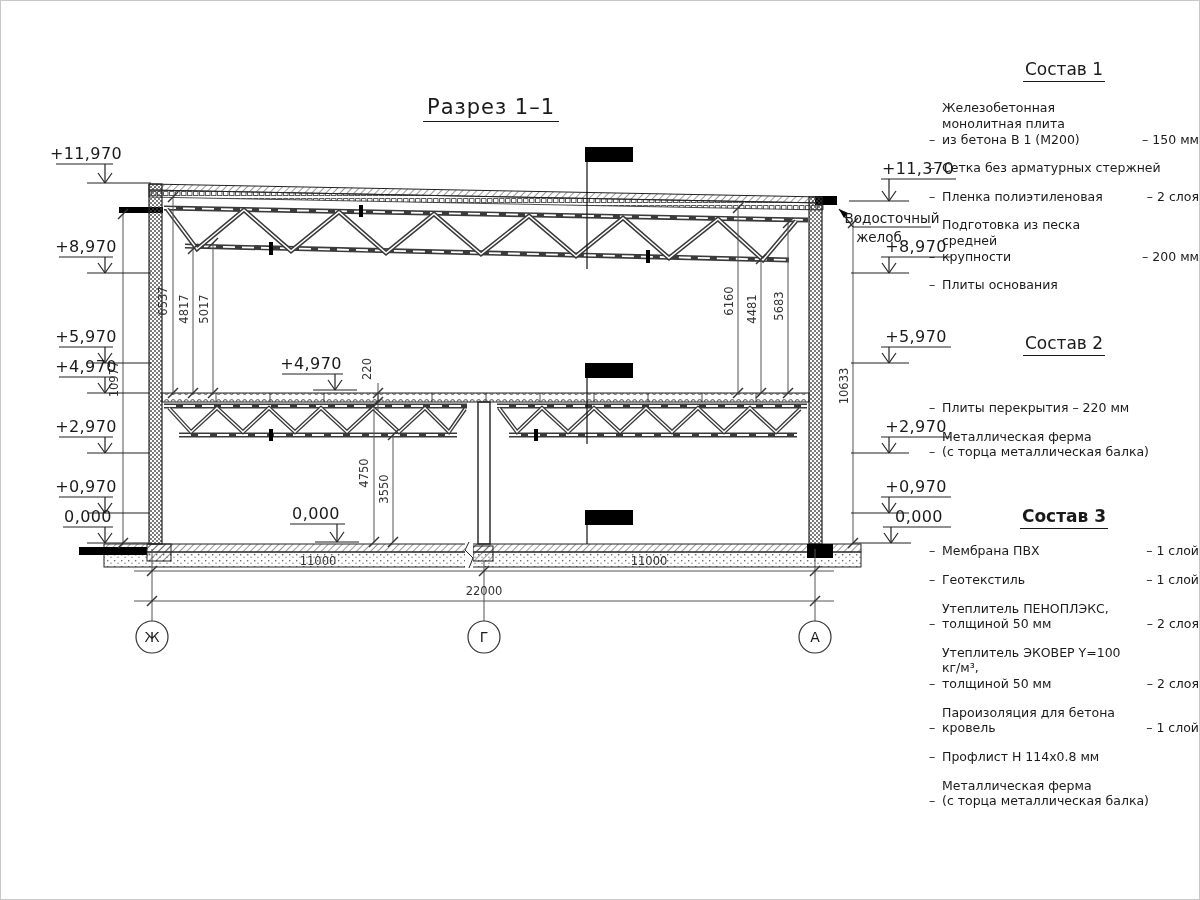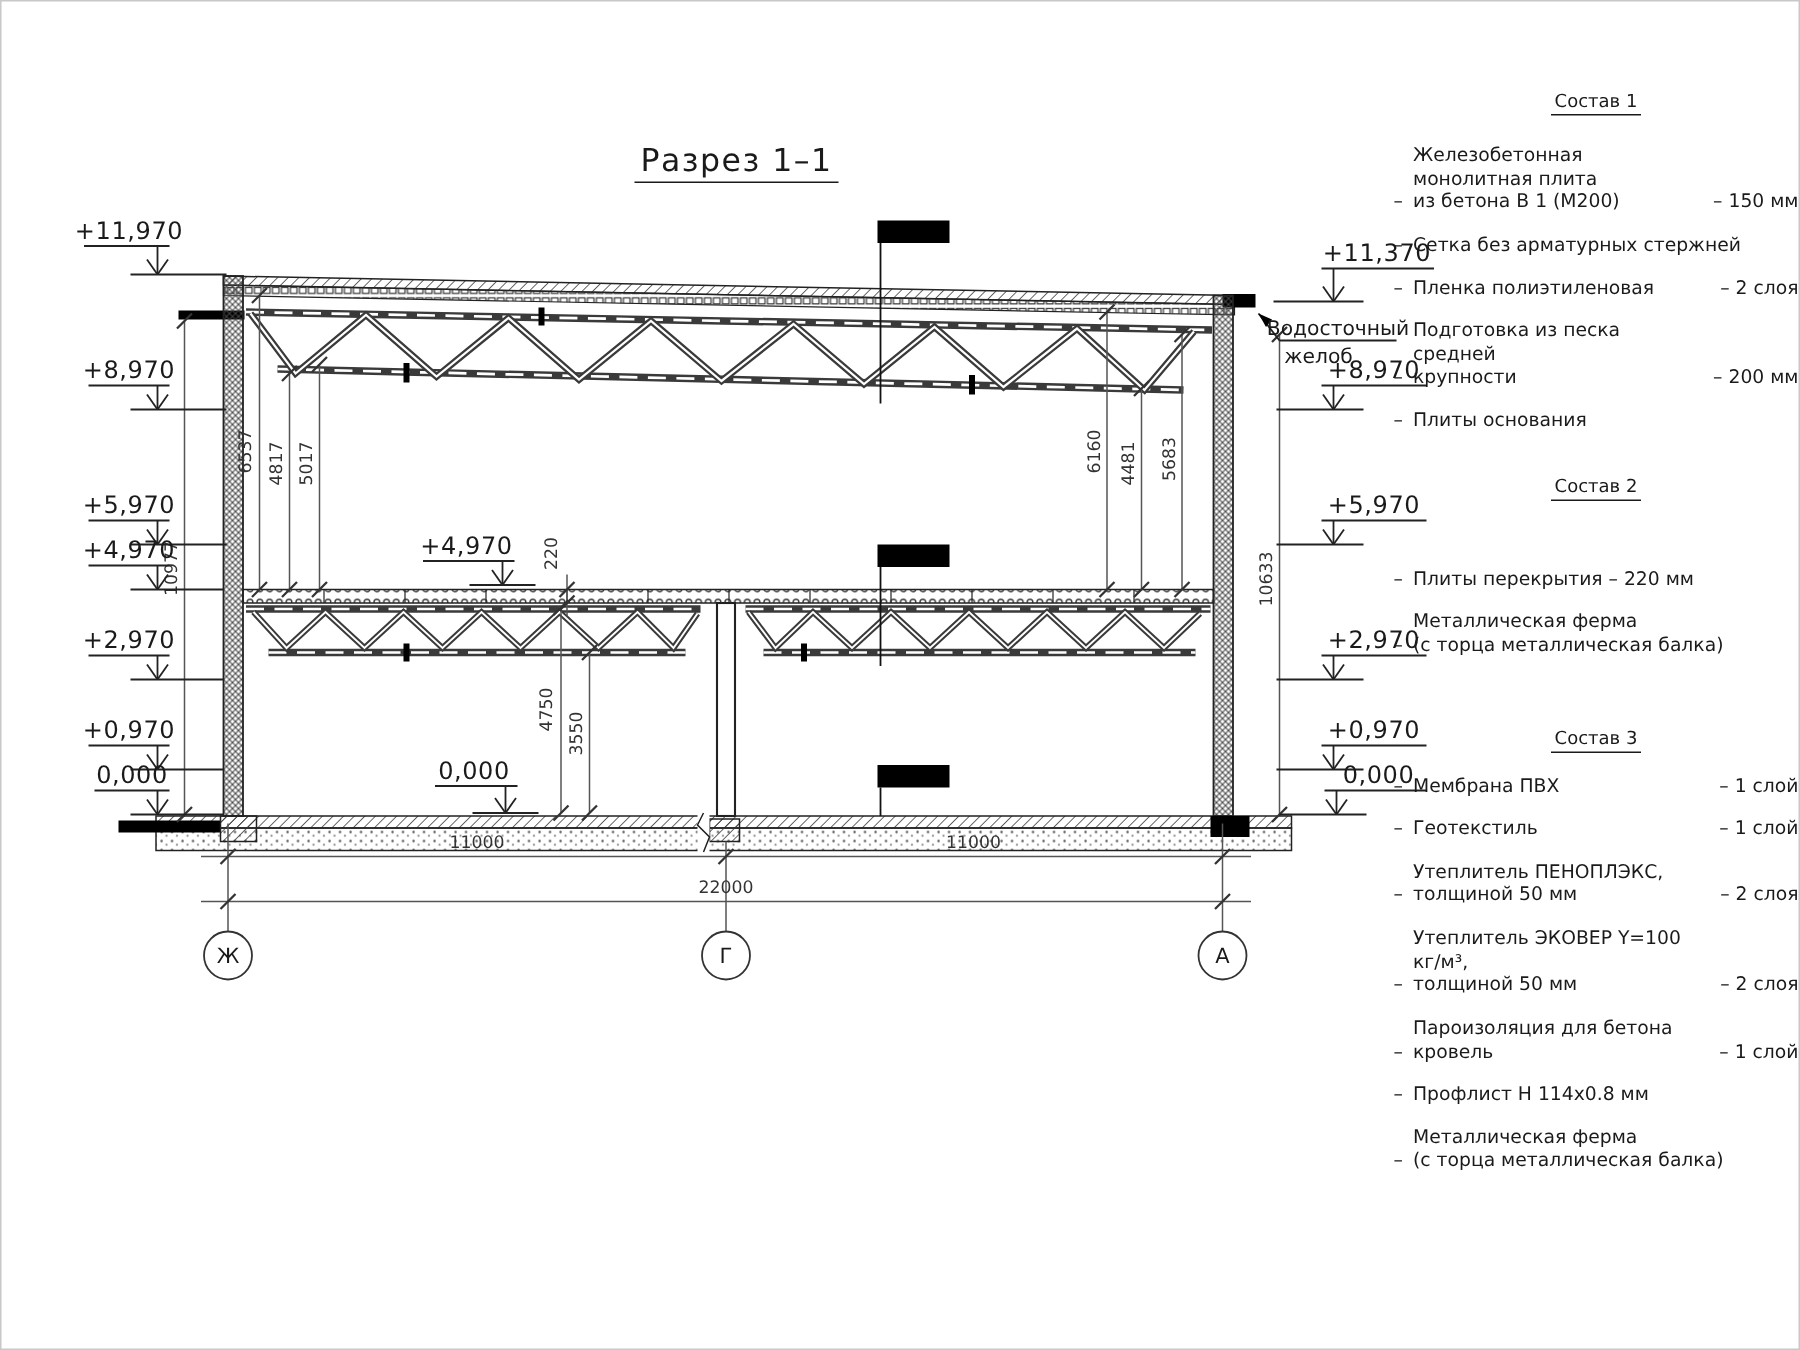--- a/index.html
+++ b/index.html
@@ -8,27 +8,27 @@
   svg{position:absolute;left:0;top:0;}
   svg text{font-family:"DejaVu Sans",sans-serif;fill:#1a1a1a;}
   .lvl{font-size:16px;letter-spacing:.4px;}
   .dim{font-size:11.5px;fill:#333;}
   .axis{font-size:14px;}
   #title{position:absolute;left:395px;top:94px;width:190px;text-align:center;font-size:21px;letter-spacing:1px;}
   #title span{border-bottom:1.5px solid #1a1a1a;padding:0 4px 2px;text-align:center;}
   
   #panel{position:absolute;left:928px;top:58px;width:270px;font-size:12.5px;line-height:1.25;}
   .phead{text-align:center;margin:0 0 20px;}
-  .phead span{border-bottom:1.2px solid #1a1a1a;padding:0 2px 2px;font-size:12px;}
+  .phead span{border-bottom:1.2px solid #1a1a1a;padding:0 2px 2px;font-size:17px;}
   .citem{display:flex;align-items:flex-end;margin-bottom:13px;}
   .citem .dash{width:13px;flex:none;}
   .citem .lbl{flex:1;white-space:pre-line;}
   .citem .val{flex:none;margin-left:6px;white-space:nowrap;}
-  .sec2{margin-top:28px;margin-bottom:46px;}
-  .sec3{margin-top:46px;margin-bottom:16px;}
+  .sec2{margin-top:40px;margin-bottom:46px;}
+  .sec3{margin-top:46px;margin-bottom:16px;font-weight:bold;}
 </style>
 </head>
 <body>
 
 <div id="canvas">
 
 <div id="title"><span>Разрез 1–1</span></div>
 
 <svg width="1200" height="900" viewBox="0 0 1200 900">
 <defs>

